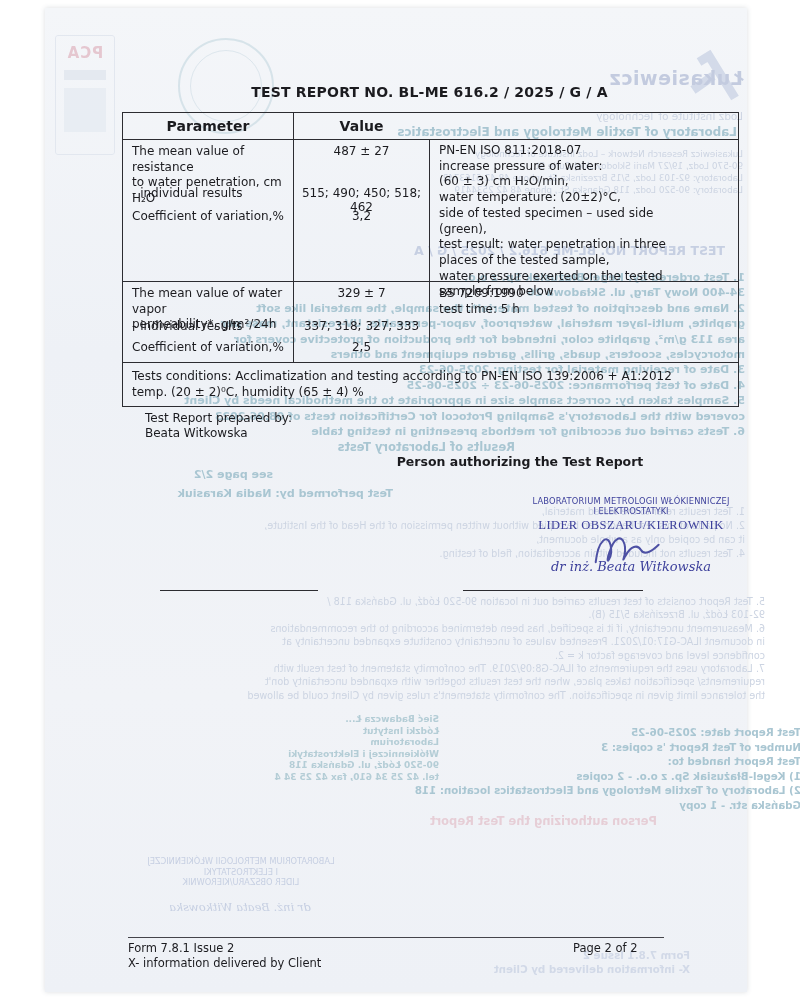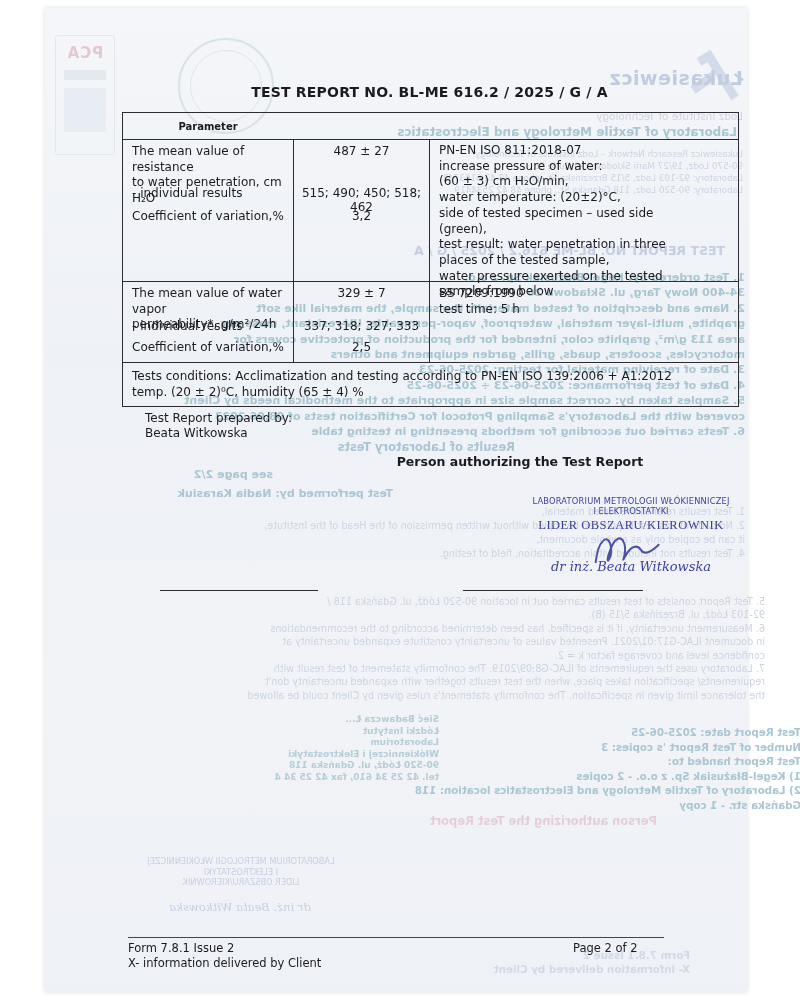--- a/index.html
+++ b/index.html
@@ -33,21 +33,21 @@
   .fg{position:absolute;inset:0;z-index:2;}
   .title{position:absolute;left:77px;top:76px;width:615px;text-align:center;
          font-size:14px;font-weight:bold;letter-spacing:.2px;}
   .tbl{position:absolute;left:77px;top:104px;width:615px;border:1.6px solid #2c2c31;background:transparent;}
   .trow{display:grid;grid-template-columns:170px 136px 1fr;}
   .trow.full{display:block;}
   .trow + .trow{border-top:1.4px solid #2c2c31;}
   .tcell{position:relative;}
   .tcell + .tcell{border-left:1.4px solid #2c2c31;}
   .hrow{height:26px;}
-  .hcell{display:flex;align-items:center;justify-content:center;font-weight:bold;font-size:10px;}
+  .hcell{display:flex;align-items:center;justify-content:center;font-weight:bold;font-size:14px;}
   .r1{height:141px;} .r2{height:80px;}
   .pre{white-space:pre-line;}
   .cellA{position:absolute;left:9px;right:4px;font-size:12px;line-height:15.5px;}
   .cellB{position:absolute;left:0;right:0;text-align:center;font-size:12px;}
   .remk{position:absolute;left:9px;right:4px;top:3px;font-size:12px;line-height:15.7px;}
   .bold{font-weight:normal;}
   .cond{padding:5px 8px 6px 9px;font-size:12px;line-height:16px;}
   .cond .pre{white-space:pre-line;}
   .prep{position:absolute;left:100px;top:403px;font-size:12px;line-height:15px;}
   .auth{position:absolute;left:340px;top:446px;width:270px;text-align:center;
@@ -152,20 +152,21 @@
   </div>
 
   <div class="fg">
 
     <div class="title">TEST REPORT NO. BL-ME  616.2 / 2025 / G / A</div>
 
     <div class="tbl">
 
       <div class="trow hrow">
         <div class="tcell hcell">Parameter</div>
+        <div class="tcell hcell">Value</div>
       </div>
 
       <div class="trow r1">
         <div class="tcell">
           <div class="cellA bold pre" style="top:4px;">The mean value of resistance
 to water penetration, cm H₂O</div>
           <div class="cellA" style="top:46px;">- individual results</div>
           <div class="cellA" style="top:69px;">Coefficient of variation,%</div>
         </div>
         <div class="tcell">

